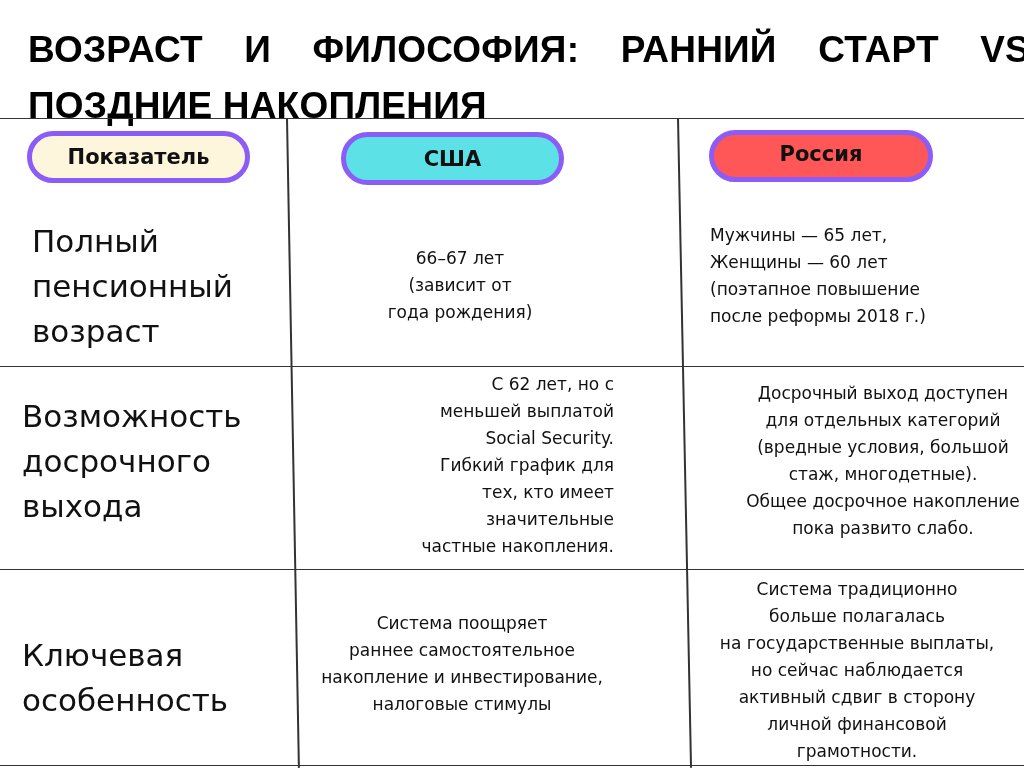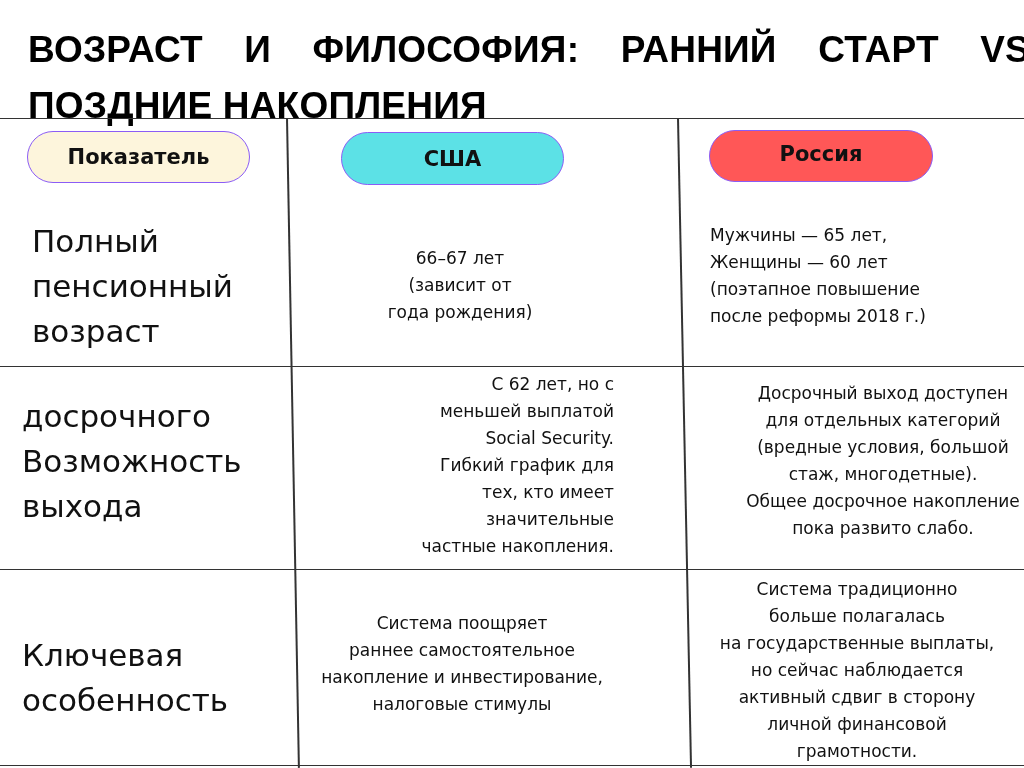--- a/index.html
+++ b/index.html
@@ -38,21 +38,21 @@
       border-top: 1.5px solid #333;
     }
     .vline {
       position: absolute;
       width: 1.5px;
       background: #333;
       transform-origin: top left;
     }
     .pill {
       position: absolute;
-      border: 1px solid #8b5cf6;
+      border: 5px solid #8b5cf6;
       border-radius: 27px;
       display: flex;
       align-items: center;
       justify-content: center;
       font-family: "DejaVu Sans", sans-serif;
       font-weight: bold;
       font-size: 21px;
       color: #111;
       box-sizing: border-box;
     }
@@ -109,22 +109,22 @@
   <span class="ln">года рождения)</span>
 </div>
 <div class="cell left" style="left:710px; top:222px; width:300px;">
   <span class="ln">Мужчины — 65 лет,</span>
   <span class="ln">Женщины — 60 лет</span>
   <span class="ln">(поэтапное повышение</span>
   <span class="ln">после реформы 2018 г.)</span>
 </div>
 
 <div class="rowlabel" style="left:22px; top:394px;">
+  <span class="ln">Возможность</span>
   <span class="ln">досрочного</span>
-  <span class="ln">Возможность</span>
   <span class="ln">выхода</span>
 </div>
 <div class="cell" style="left:314px; top:371px; width:300px;text-align:right;">
   <span class="ln">С 62 лет, но с</span>
   <span class="ln">меньшей выплатой</span>
   <span class="ln">Social Security.</span>
   <span class="ln">Гибкий график для</span>
   <span class="ln">тех, кто имеет</span>
   <span class="ln">значительные</span>
   <span class="ln">частные накопления.</span>

